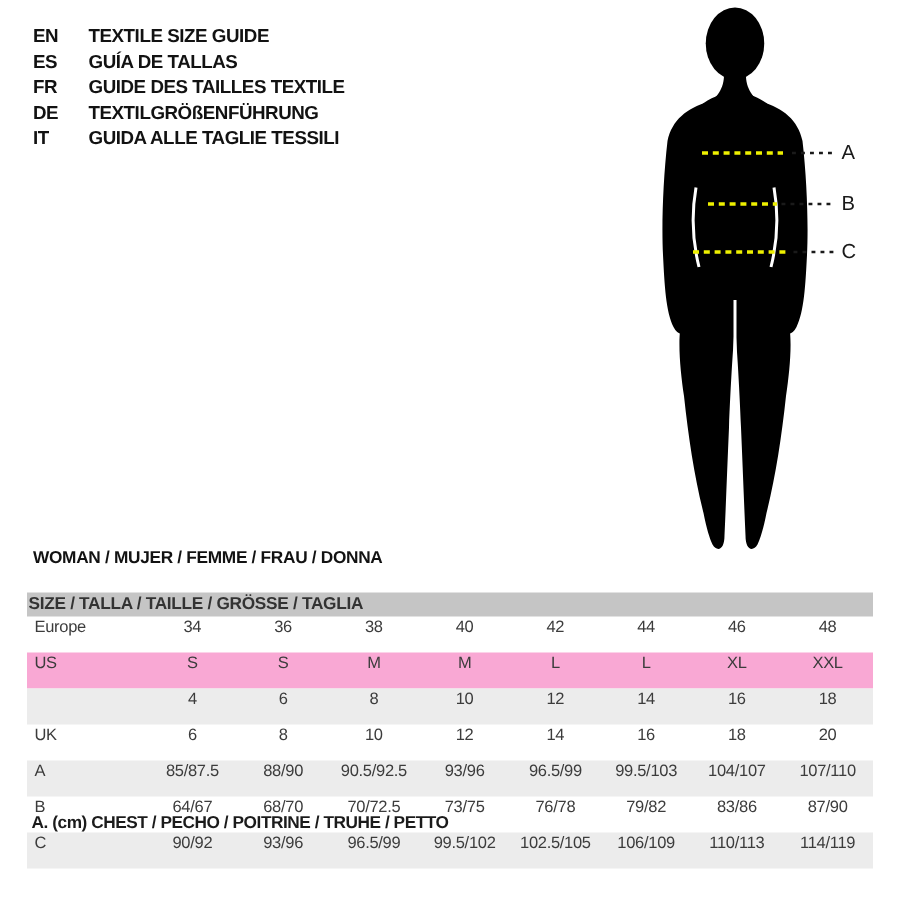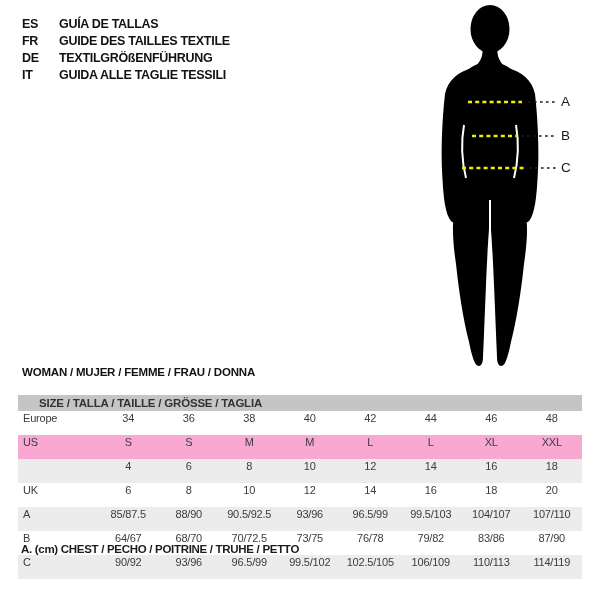--- a/index.html
+++ b/index.html
@@ -18,37 +18,41 @@
   .marker-label{position:absolute;left:161px;width:20px;font-size:13.5px;color:#1a1a1a;
                 font-weight:400;line-height:14px;}
 
   
   .section-title{position:absolute;left:22px;top:366px;font-size:11.5px;font-weight:700;
                  letter-spacing:-0.2px;color:#121212;white-space:nowrap;}
 
   
   .size-table{position:absolute;left:18px;top:395px;width:564px;font-size:11px;
               letter-spacing:-0.2px;color:#3c3c3c;}
-  .thead{height:16px;line-height:16px;background:#c5c5c5;padding-left:21px;font-weight:700;
+  .thead{height:16px;line-height:16px;background:#c5c5c5;padding-left:1px;font-weight:700;
          font-size:11.5px;color:#333;}
   .trow{display:grid;grid-template-columns:80px repeat(8,1fr);height:24px;line-height:15px;}
   .tlabel{padding-left:5px;text-align:left;}
   .tcell{text-align:center;}
 
   
   .legend{position:absolute;left:21px;top:541px;}
   .legend-line{height:17px;line-height:17px;font-size:11.5px;font-weight:700;
                letter-spacing:-0.3px;color:#1b1b1b;white-space:nowrap;}
 </style>
 </head>
 <body>
 
 <div class="canvas">
 
   <div class="lang-block">
+      <div class="lang-row">
+        <span class="lang-code">EN</span>
+        <span class="lang-label">TEXTILE SIZE GUIDE</span>
+      </div>
       <div class="lang-row">
         <span class="lang-code">ES</span>
         <span class="lang-label">GUÍA DE TALLAS</span>
       </div>
       <div class="lang-row">
         <span class="lang-code">FR</span>
         <span class="lang-label">GUIDE DES TAILLES TEXTILE</span>
       </div>
       <div class="lang-row">
         <span class="lang-code">DE</span>

